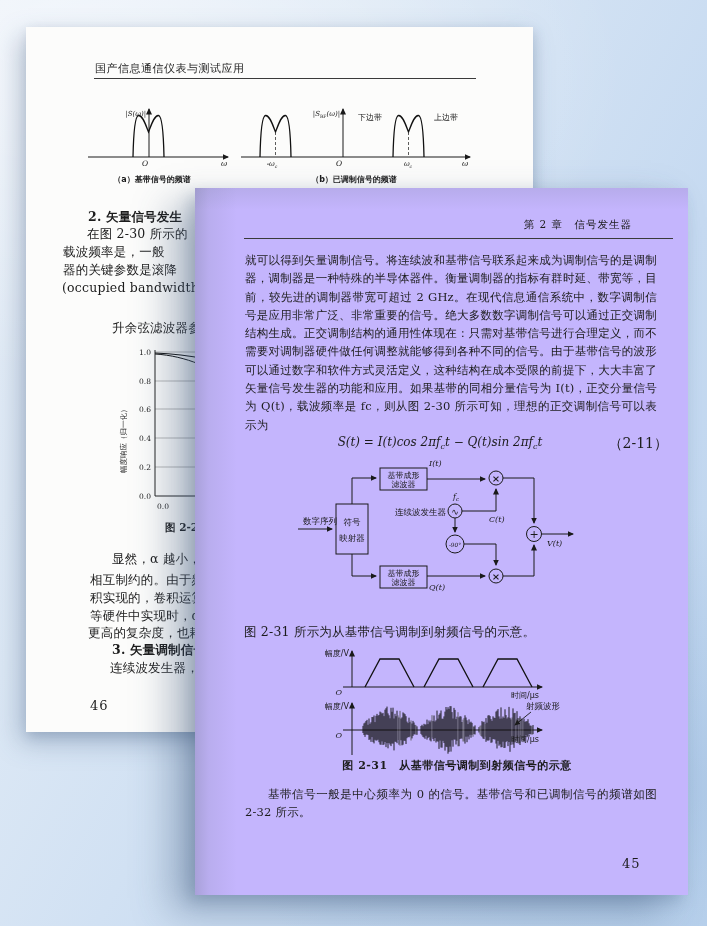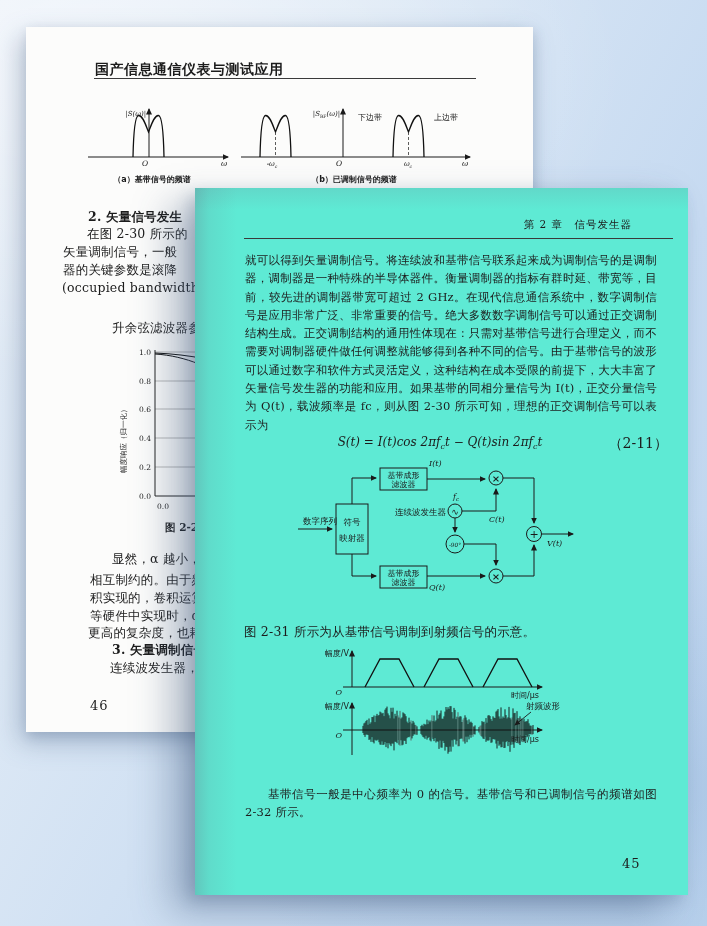--- a/index.html
+++ b/index.html
@@ -10,31 +10,31 @@
       radial-gradient(900px 500px at 12% 8%, rgba(255,255,255,.55), rgba(255,255,255,0) 60%),
       radial-gradient(700px 420px at 95% 85%, rgba(140,175,215,.35), rgba(140,175,215,0) 65%),
       linear-gradient(118deg,#e9f0f9 0%, #dce8f5 30%, #c6daf1 68%, #bfd6ef 100%);
   }
   .page{position:absolute;background:#fcfcfb;color:#1c1c1c;}
   .page-back{
     left:26px;top:27px;width:507px;height:705px;
     box-shadow:-6px 10px 24px rgba(65,92,130,.35), 2px 4px 10px rgba(65,92,130,.18);
   }
   .page-front{
-    left:195px;top:188px;width:493px;height:707px;background:#5eead4;
+    left:195px;top:188px;width:493px;height:707px;background:#c4b5fd;
     box-shadow:-24px 16px 36px rgba(55,82,118,.38), -6px 6px 14px rgba(55,82,118,.22);
   }
   .curl-left{position:absolute;left:0;top:0;bottom:0;width:42px;pointer-events:none;
     background:linear-gradient(90deg, rgba(105,115,133,.30) 0px, rgba(105,115,133,.12) 14px, rgba(105,115,133,0) 42px);}
   .curl-top{position:absolute;left:0;top:0;right:0;height:22px;pointer-events:none;
     background:linear-gradient(180deg, rgba(115,125,145,.16) 0px, rgba(115,125,145,0) 22px);}
   .abs{position:absolute;white-space:nowrap;}
   .t{font-size:12.5px;letter-spacing:.2px;}
   .bold{font-weight:bold;}
-  .hdr-back{font-size:14px;font-weight:bold;letter-spacing:.5px;}
+  .hdr-back{font-size:11px;font-weight:normal;letter-spacing:.5px;}
   .hdr-front{font-size:10.5px;letter-spacing:1px;}
   .rule{position:absolute;height:1.4px;background:#3a3a3a;}
   .para{position:absolute;font-size:11.5px;line-height:18.3px;text-align:justify;letter-spacing:.2px;}
   .para p{margin:1px;text-indent:2em;}
   .pagenum{font-size:13px;letter-spacing:1px;margin-top:8px;}
   .capt{font-weight:bold;font-size:11px;text-align:center;letter-spacing:.5px;}
   .eq{font-size:12px;font-style:italic;}
   .eq sub{font-size:8px;font-style:italic;}
   .eqnum{font-size:14px;font-style:normal;}
   svg text{font-family:"DejaVu Serif","Liberation Serif",serif;fill:#1a1a1a;}
@@ -75,21 +75,21 @@
     <text x="362" y="21" font-size="8" text-anchor="middle" class="cjk">上边带</text>
     <text x="188" y="67" font-size="7" text-anchor="middle"><tspan class="it">-ω</tspan><tspan font-size="4.5" dy="2" class="it">c</tspan></text>
     <text x="324" y="67" font-size="7" text-anchor="middle"><tspan class="it">ω</tspan><tspan font-size="4.5" dy="2" class="it">c</tspan></text>
     <text x="252" y="67" font-size="7.5" class="it">O</text>
     <text x="378" y="67" font-size="7.5" class="it">ω</text>
     <text x="270" y="83" font-size="8" text-anchor="middle" font-weight="bold" class="cjk">（b）已调制信号的频谱</text>
   </svg>
 
   <div class="abs t bold" style="left:62px;top:182px;">2. 矢量信号发生</div>
   <div class="abs t" style="left:61px;top:199px;">在图 2-30 所示的</div>
-  <div class="abs t" style="left:37px;top:217px;">矢量调制信号，一般</div>
+  <div class="abs t" style="left:37px;top:217px;">载波频率是，一般</div>
   <div class="abs t" style="left:37px;top:235px;">器的关键参数是滚降</div>
   <div class="abs t" style="left:36px;top:253px;">(occupied bandwidth)</div>
   <div class="abs t" style="left:86px;top:293px;">升余弦滤波器参</div>
 
   <svg class="abs" style="left:85px;top:318px;" width="125" height="190" viewBox="0 0 125 190">
     <g stroke="#8a8a8a" stroke-width=".6">
       <line x1="44" y1="7" x2="120" y2="7"></line>
       <line x1="44" y1="36" x2="120" y2="36"></line>
       <line x1="44" y1="64" x2="120" y2="64"></line>
       <line x1="44" y1="93" x2="120" y2="93"></line>
@@ -370,19 +370,20 @@
         <line x1="224" x2="224" y1="82.7" y2="90.9" stroke="#0d0d0d" stroke-width="0.9"></line>
         <line x1="225" x2="225" y1="83.4" y2="91.9" stroke="#5a5a5a" stroke-width="0.9"></line>
         <line x1="226" x2="226" y1="82.0" y2="91.1" stroke="#0d0d0d" stroke-width="0.9"></line>
       </g>
     <text x="42" y="66" font-size="8" text-anchor="end" class="cjk">幅度/V</text>
     <text x="35" y="95" font-size="8" text-anchor="end" class="it">O</text>
     <text x="232" y="99" font-size="8" text-anchor="end" class="cjk">时间/μs</text>
     <text x="253" y="66" font-size="8.5" text-anchor="end" class="cjk">射频波形</text>
     <line x1="224" y1="69" x2="208" y2="82" stroke="#1a1a1a" stroke-width=".9" marker-end="url(#ah3)"></line>
   </svg>
+  <div class="abs capt" style="left:112px;top:570px;width:300px;">图 2-31　从基带信号调制到射频信号的示意</div>
 
   <div class="para" style="left:49px;top:596px;width:414px;">
     <p>基带信号一般是中心频率为 0 的信号。基带信号和已调制信号的频谱如图 2-32 所示。</p>
   </div>
 
   <div class="abs pagenum" style="left:427px;top:660px;">45</div>
 </div>
 
 </body></html>

